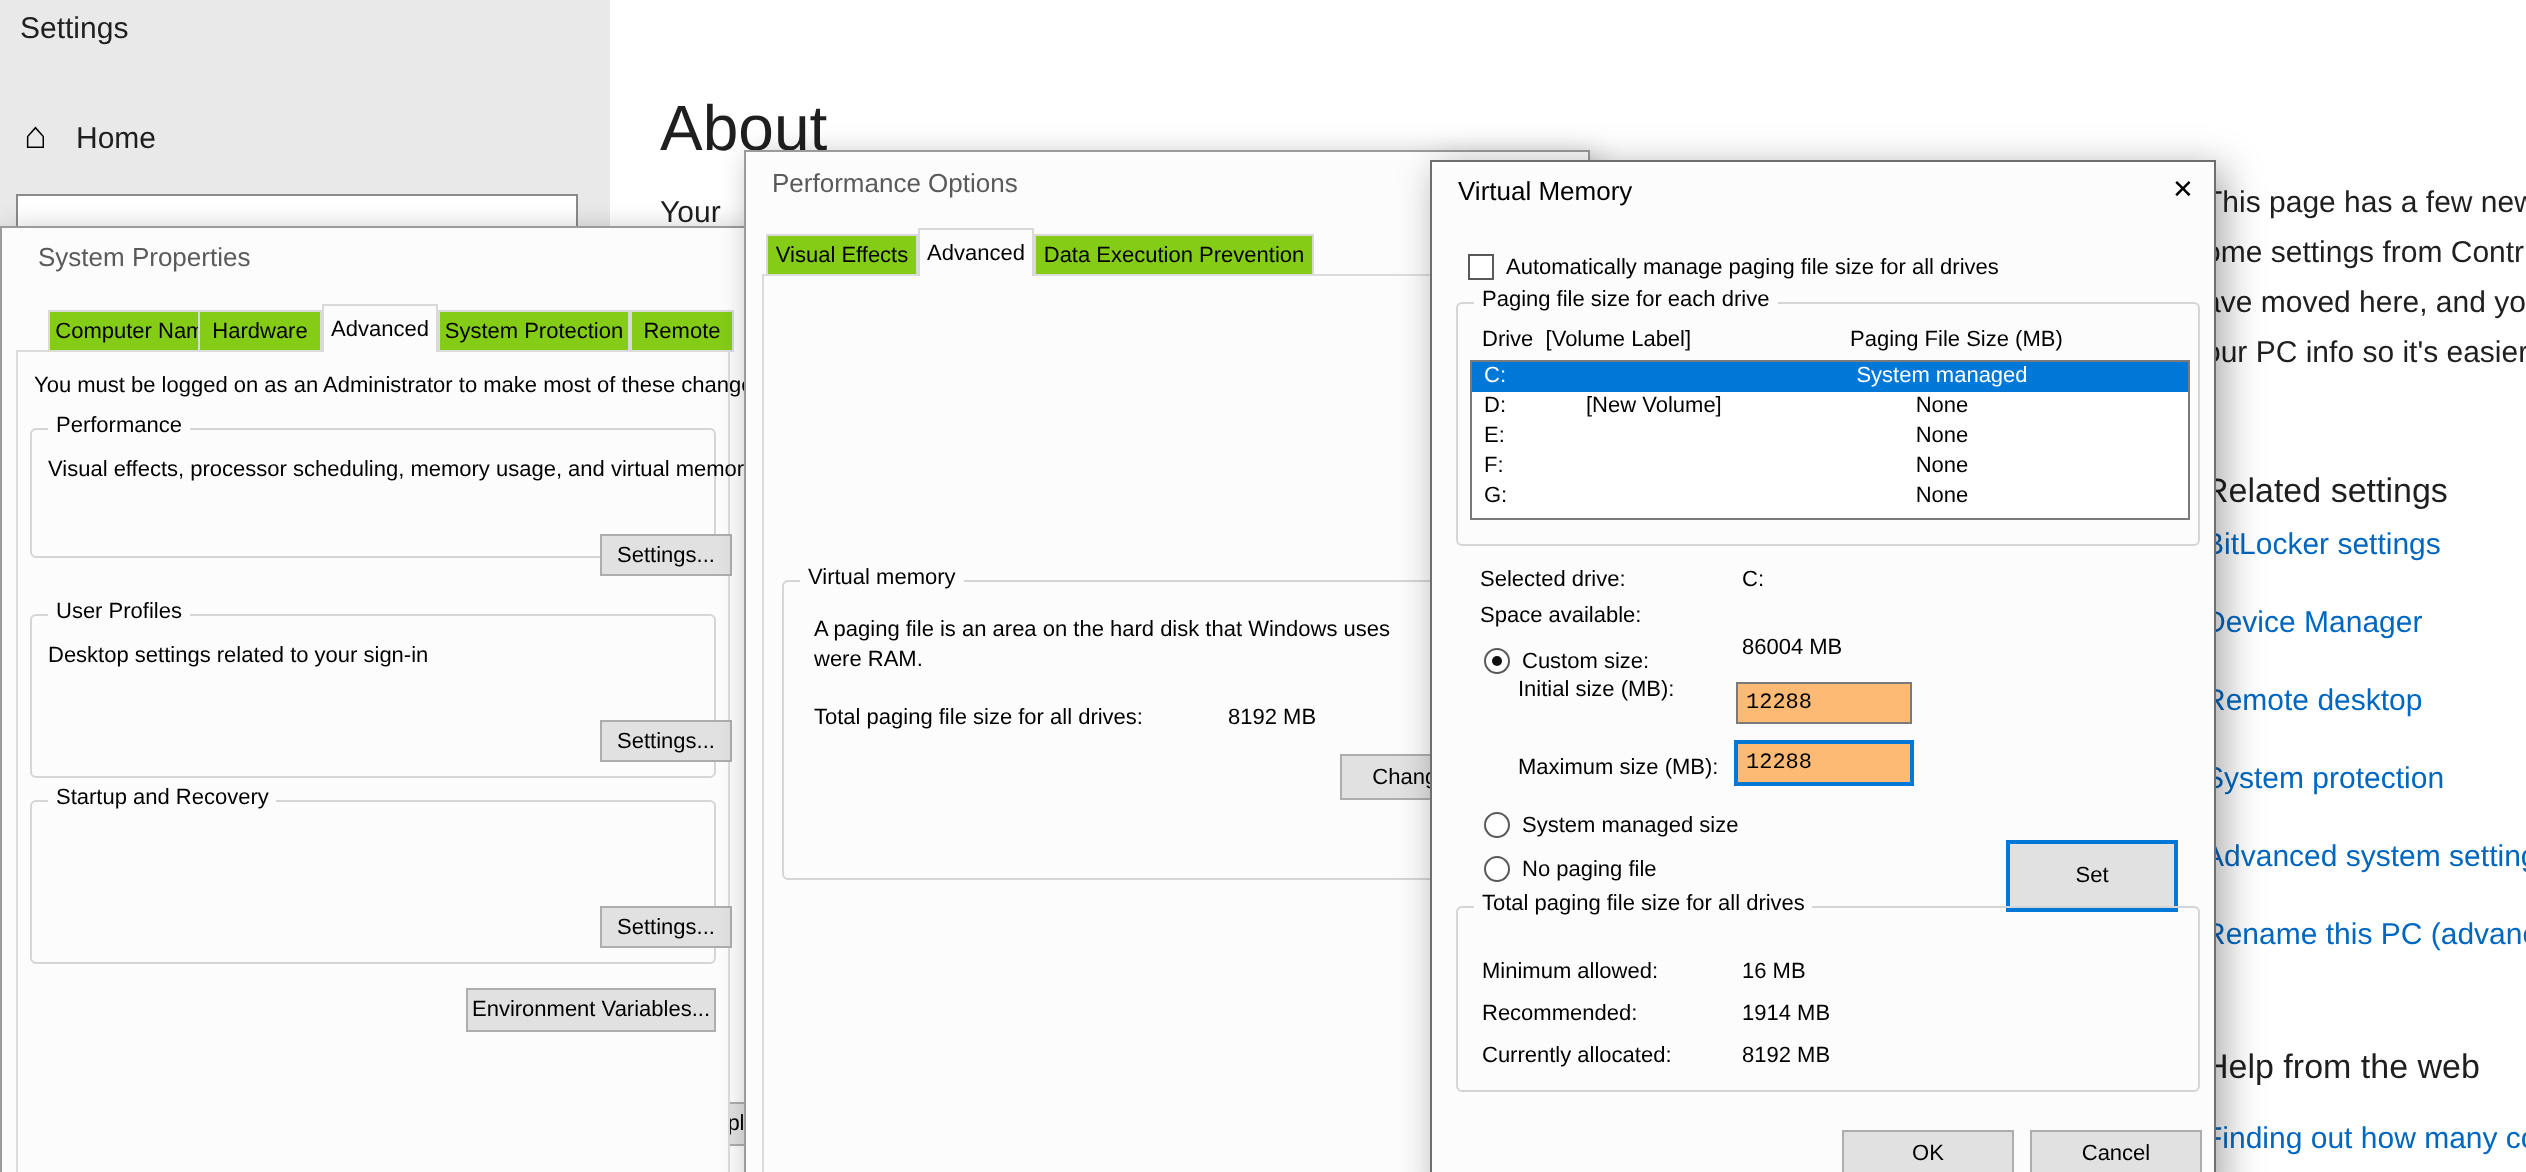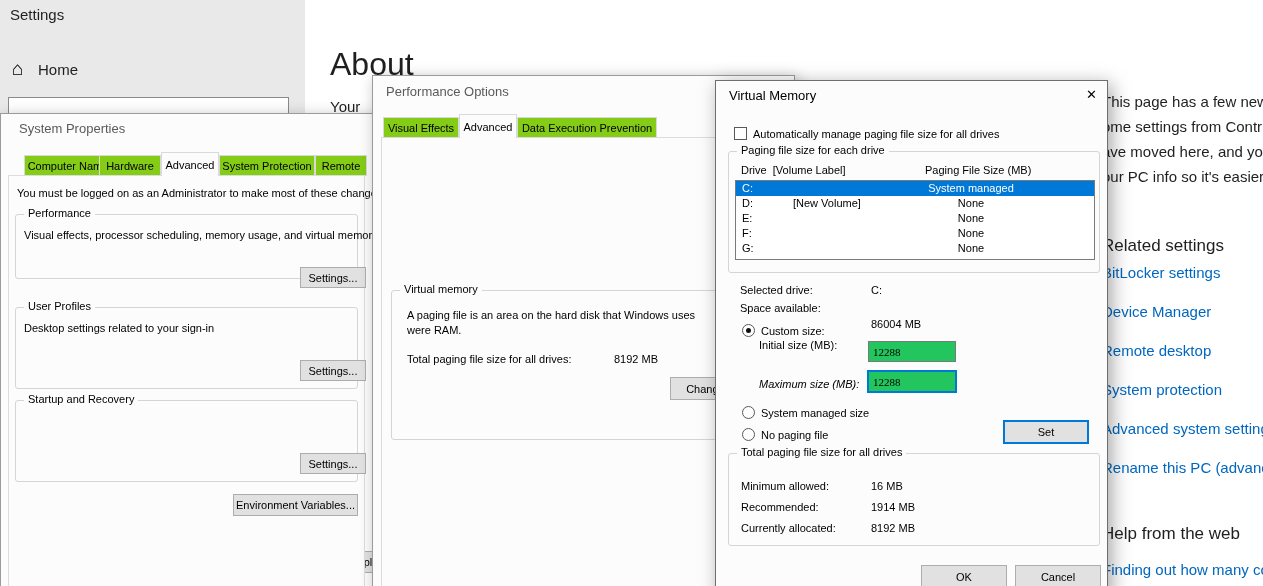--- a/index.html
+++ b/index.html
@@ -23,22 +23,22 @@
   .btn { position:absolute; background:#e1e1e1; border:1px solid #adadad; font-size:11px;
          display:flex; align-items:center; justify-content:center; white-space:nowrap;
          cursor:pointer; overflow:hidden; }
   .btn.default { border:2px solid #0078d7; }
   .radio { position:absolute; width:13px; height:13px; border:1px solid #595959;
            border-radius:50%; background:#fff; cursor:pointer; }
   .radio.checked::after { content:""; position:absolute; left:3px; top:3px; width:5px;
            height:5px; border-radius:50%; background:#101010; }
   .checkbox { position:absolute; width:13px; height:13px; border:1px solid #595959;
            background:#fff; cursor:pointer; }
-  .field { position:absolute; background:#22c55e; border:1px solid #7a7a7a; font-size:11px;
-           padding:2px 4px; font-family:Liberation Serif, serif; }
+  .field { position:absolute; background:#fdba74; border:1px solid #7a7a7a; font-size:11px;
+           padding:2px 4px; font-family:Liberation Mono, monospace; }
   .field.focused { border:1px solid #0078d7; outline:1px solid #0078d7; }
   .listbox { position:absolute; background:#fff; border:1px solid #7a7a7a; overflow:hidden; }
   .lrow { position:relative; height:15px; font-size:11px; line-height:15px; cursor:default; }
   .lrow.selected { background:#0078d7; color:#fff; }
   .lrow .c1 { position:absolute; left:6px; }
   .lrow .c2 { position:absolute; left:57px; }
   .lrow .c3 { position:absolute; left:160px; width:150px; text-align:center; }
   .link { position:absolute; font-size:15px; color:#0067c0; white-space:nowrap; cursor:pointer; }
   .settings-text { font-size:15px; white-space:nowrap; color:#1f1f1f; }
   .close-x { position:absolute; width:33px; height:26px; display:flex; align-items:center;
@@ -184,30 +184,30 @@
   <div class="txt" style="left:155px;top:203px;">C:</div>
   <div class="txt" style="left:24px;top:221px;">Space available:</div>
   <div class="txt" style="left:155px;top:221px;margin-top:16px;">86004 MB</div>
 
   <span class="radio checked" style="left:26px;top:243px;"></span>
   <div class="txt" style="left:45px;top:244px;">Custom size:</div>
 
   <div class="txt" style="left:43px;top:258px;">Initial size (MB):</div>
   <input class="field" style="left: 152px; top: 260px; width: 88px; height: 21px;" value="12288">
 
-  <div class="txt" style="left:43px;top:297px;font-style:italic;">Maximum size (MB):</div>
+  <div class="txt" style="left:43px;top:297px;">Maximum size (MB):</div>
   <input class="field focused" style="left: 152px; top: 290px; width: 88px; height: 21px;" value="12288">
 
   <span class="radio" style="left:26px;top:325px;"></span>
   <div class="txt" style="left:45px;top:326px;">System managed size</div>
 
   <span class="radio" style="left:26px;top:347px;"></span>
   <div class="txt" style="left:45px;top:348px;">No paging file</div>
 
-  <div class="btn default" style="left:287px;top:339px;width:86px;height:24px;">Set</div>
+  <div class="btn default" style="left:287px;top:339px;width:86px;height:36px;">Set</div>
 
   <div class="groupbox" style="left:12px;top:372px;width:372px;height:93px;">
     <div class="legend">Total paging file size for all drives</div>
     <div class="txt" style="left:12px;top:26px;">Minimum allowed:</div>
     <div class="txt" style="left:142px;top:26px;">16 MB</div>
     <div class="txt" style="left:12px;top:47px;">Recommended:</div>
     <div class="txt" style="left:142px;top:47px;">1914 MB</div>
     <div class="txt" style="left:12px;top:68px;">Currently allocated:</div>
     <div class="txt" style="left:142px;top:68px;">8192 MB</div>
   </div>

